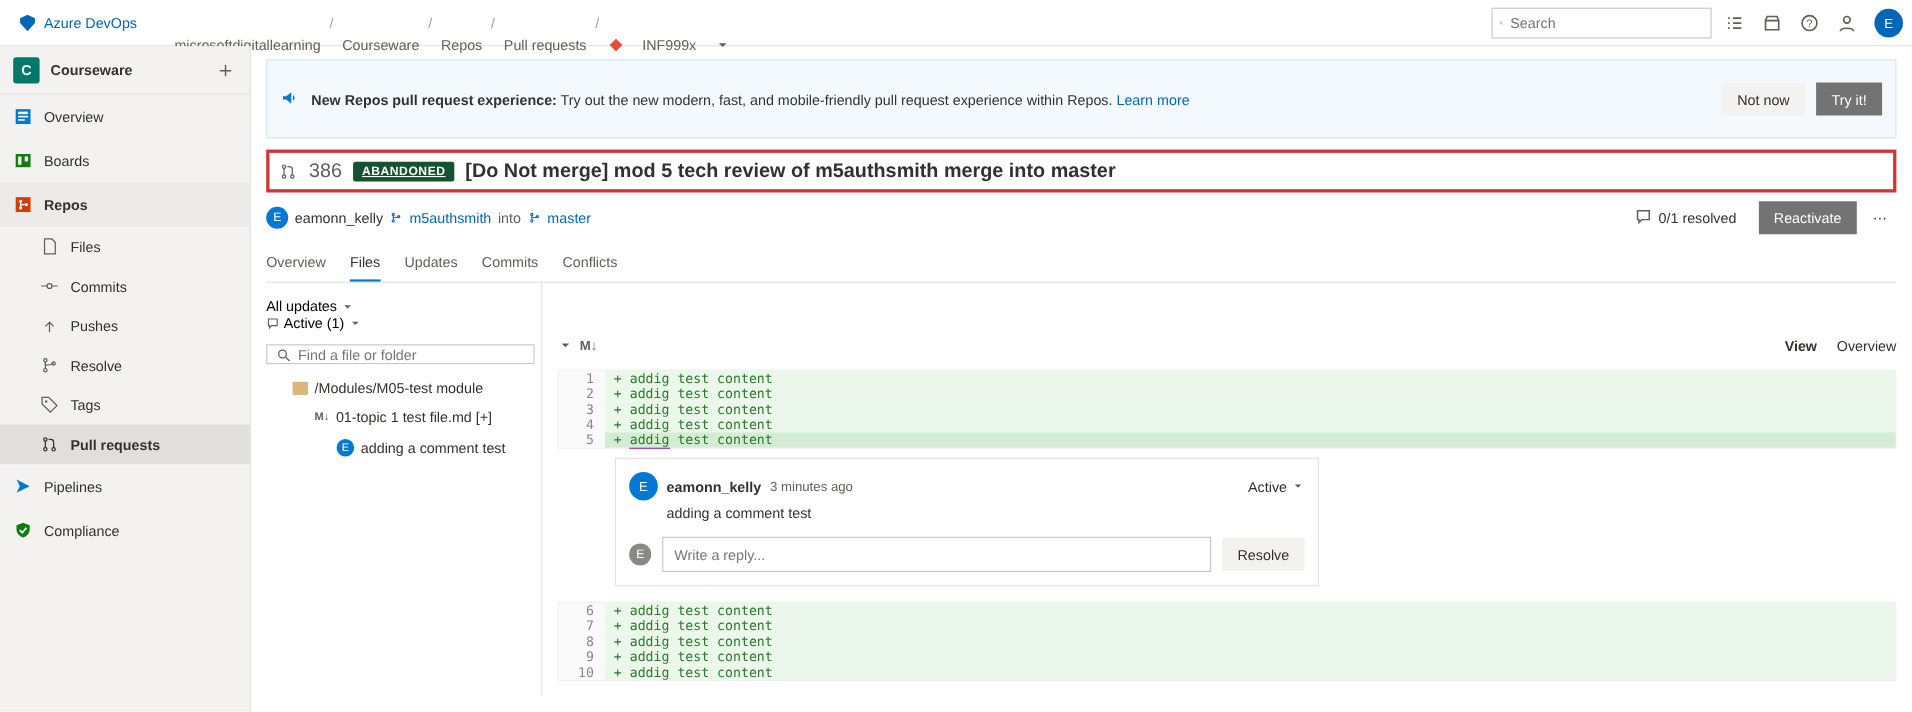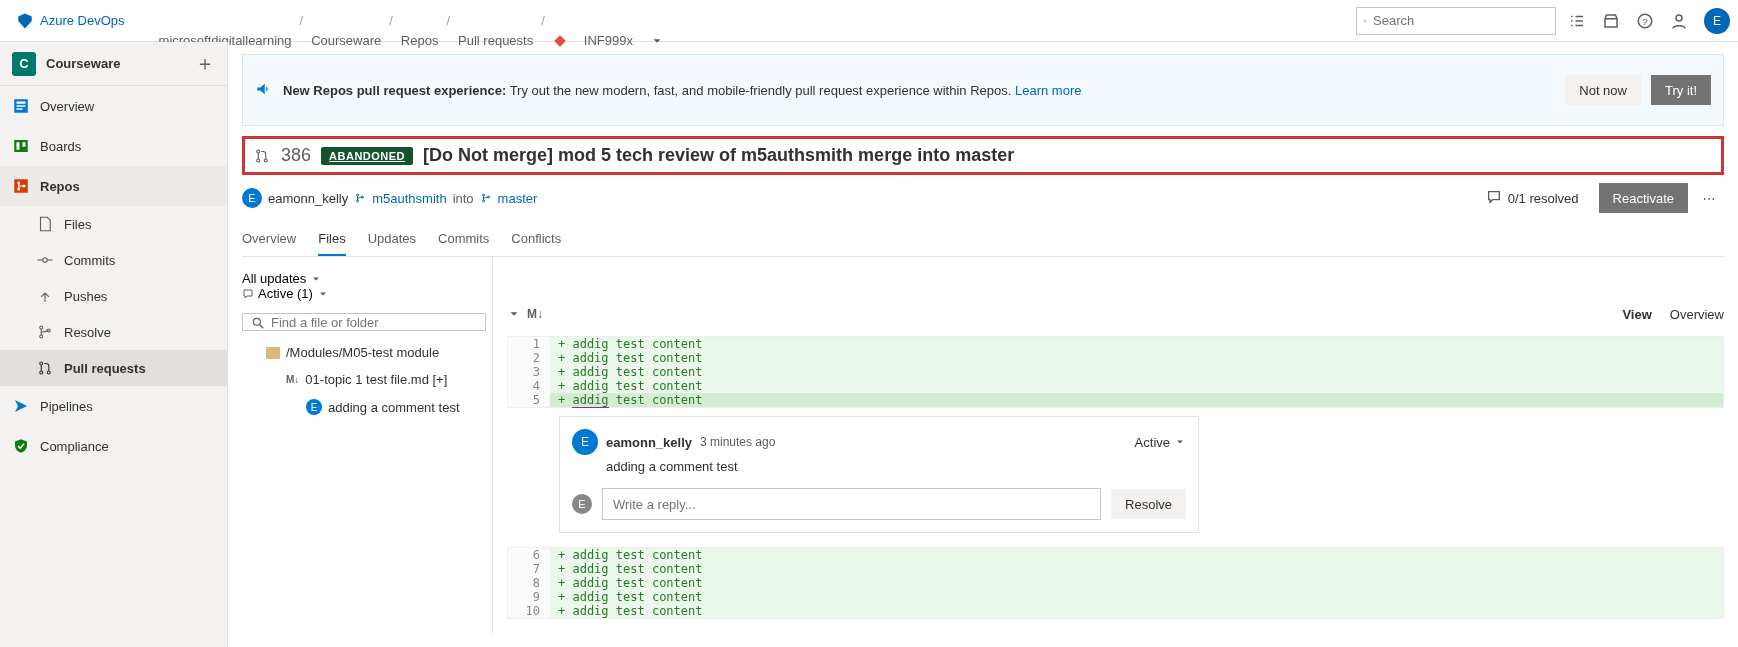--- a/index.html
+++ b/index.html
@@ -235,20 +235,29 @@
     <div class="side-item sub">
       <span class="sicon">
           <svg viewBox="0 0 24 24">
             <circle cx="7" cy="6" r="2" fill="none" stroke="#605e5c" stroke-width="1.5"></circle>
             <circle cx="7" cy="18" r="2" fill="none" stroke="#605e5c" stroke-width="1.5"></circle>
             <circle cx="17" cy="10" r="2" fill="none" stroke="#605e5c" stroke-width="1.5"></circle>
             <path d="M7 8v8M7 12c5 0 10-2 10-2" fill="none" stroke="#605e5c" stroke-width="1.5"></path>
           </svg>
         </span>
       <span>Resolve</span>
+    </div>
+    <div class="side-item sub">
+      <span class="sicon">
+          <svg viewBox="0 0 24 24">
+            <path d="M3 3h8l10 10-8 8L3 11z" fill="none" stroke="#605e5c" stroke-width="1.5"></path>
+            <circle cx="8" cy="8" r="1.5" fill="#605e5c"></circle>
+          </svg>
+        </span>
+      <span>Tags</span>
     </div>
     <div class="side-item sub active">
       <span class="sicon">
           <svg viewBox="0 0 24 24">
             <circle cx="7" cy="6" r="2" fill="none" stroke="#323130" stroke-width="1.5"></circle>
             <circle cx="7" cy="18" r="2" fill="none" stroke="#323130" stroke-width="1.5"></circle>
             <circle cx="17" cy="18" r="2" fill="none" stroke="#323130" stroke-width="1.5"></circle>
             <path d="M7 8v8M17 16V9c0-2-2-3-4-3h-2" fill="none" stroke="#323130" stroke-width="1.5"></path>
           </svg>
         </span>

